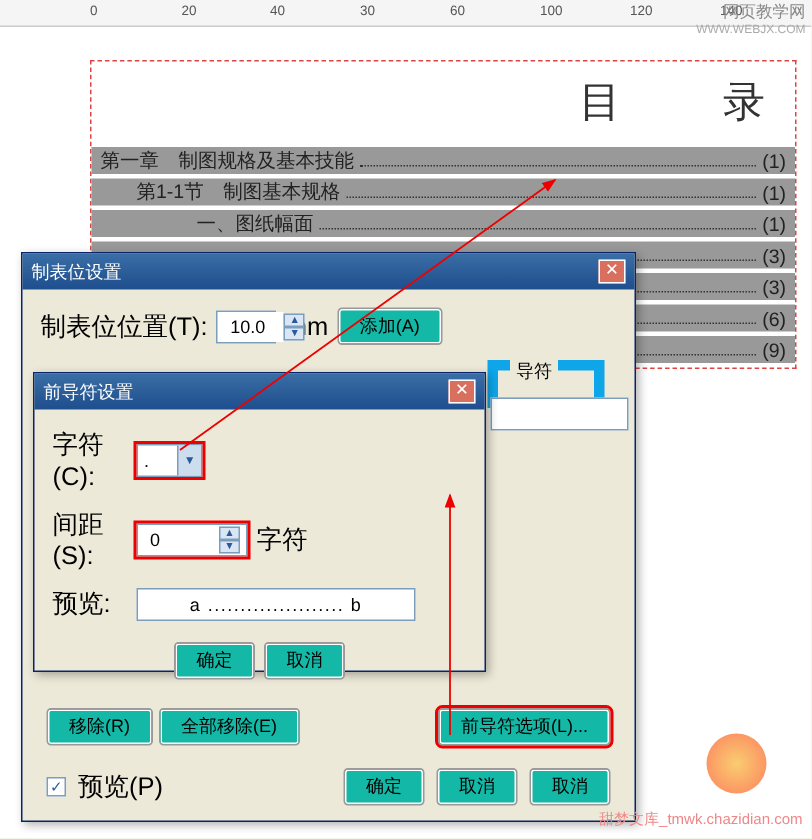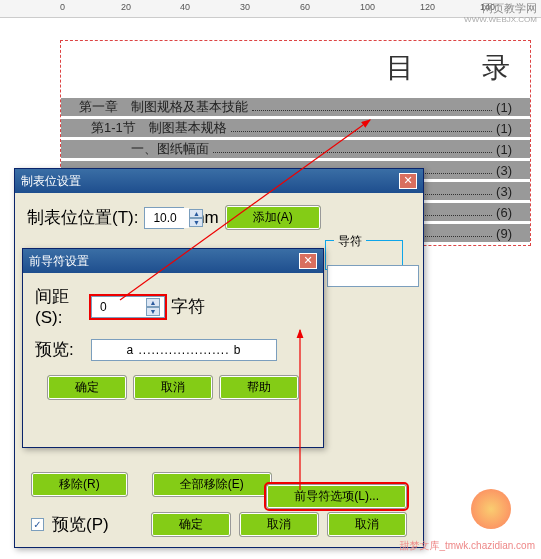--- a/index.html
+++ b/index.html
@@ -3,38 +3,38 @@
 <meta charset="utf-8">
 <style>
 *{box-sizing:border-box;margin:0;padding:0;font-family:"Microsoft YaHei","SimSun",sans-serif}
 body{width:541px;height:559px;background:#fff;position:relative;overflow:hidden;font-size:12px}
 .ruler{height:18px;background:#f5f5f5;border-bottom:1px solid #ccc;position:relative;font-size:9px;color:#555}
 .ruler span{position:absolute;top:2px}
 .watermark{position:absolute;right:4px;top:2px;font-size:11px;color:#888;text-align:right;line-height:12px}
 .watermark small{display:block;font-size:8px;color:#aaa}
 .doc{position:absolute;left:60px;top:40px;right:10px;border:1px dashed #d44}
 .doc-title{text-align:right;font-size:28px;letter-spacing:20px;padding:8px 0;color:#333}
-.toc-line{background:#999;color:#222;font-size:13px;padding:2px 18px;margin:3px 0;display:flex;align-items:center;height:18px}
+.toc-line{background:#999;color:#222;font-size:13px;padding:2px 6px;margin:3px 0;display:flex;align-items:center;height:18px}
 .toc-text{white-space:nowrap}
 .toc-dots{flex:1;border-bottom:1px dotted #333;margin:0 4px;height:8px}
 .toc-page{white-space:nowrap}
 .dlg{position:absolute;background:#ece9d8;border:1px solid #0a246a;box-shadow:2px 2px 6px rgba(0,0,0,.3)}
 .dlg-main{left:14px;top:168px;width:410px;height:380px}
 .titlebar{background:linear-gradient(#3a6ea5,#1e4e8e);color:#fff;font-size:12px;padding:4px 6px;display:flex;justify-content:space-between;align-items:center;height:24px}
 .closebtn{width:18px;height:16px;background:#d96f5e;border:1px solid #fff;color:#fff;text-align:center;line-height:12px;font-size:11px;cursor:pointer}
 .dlg-body{padding:12px}
 .row{display:flex;align-items:center;gap:6px;margin-bottom:10px}
 .lbl{font-size:17px}
 input[type=text],.numbox{border:1px solid #7b9ebd;background:#fff;height:22px;padding:0 4px;font-size:12px}
 .numbox{display:flex;align-items:center;width:40px;position:relative}
 .numbox input{border:none;width:40px;height:20px;outline:none}
 .spinner{display:flex;flex-direction:column;margin-left:auto}
 .spinner span{width:14px;height:9px;background:#dbe6f4;border:1px solid #7b9ebd;font-size:7px;text-align:center;line-height:7px;cursor:pointer;color:#2a5a9e}
-.btn{background:#84cc16;border:1px solid #999;border-radius:3px;padding:3px 27px;font-size:12px;cursor:pointer;box-shadow:inset 0 0 0 1px #fff}
-.groupbox{border:1px solid #0ea5e9;padding:10px 8px 8px;position:relative;margin-top:8px}
+.btn{background:#14b8a6;border:1px solid #999;border-radius:3px;padding:3px 14px;font-size:12px;cursor:pointer;box-shadow:inset 0 0 0 1px #fff}
+.groupbox{border:7px solid #0ea5e9;padding:10px 8px 8px;position:relative;margin-top:8px}
 .grouplabel{position:absolute;top:-8px;left:8px;background:#ece9d8;padding:0 4px;font-size:12px}
 .dlg-leader{left:22px;top:248px;width:302px;height:200px;z-index:5}
 .redbox{outline:2px solid #e00}
 .select{border:1px solid #7b9ebd;background:#fff;height:22px;width:44px;display:flex;align-items:center;padding:0 4px;position:relative}
 .select .arrow{position:absolute;right:0;top:0;width:16px;height:20px;background:#cde;border-left:1px solid #7b9ebd;display:flex;align-items:center;justify-content:center;font-size:8px;color:#2a5a9e}
 .preview{border:1px solid #7b9ebd;background:#fff;height:22px;width:186px;padding:0 6px;display:flex;align-items:center;justify-content:center;letter-spacing:1px}
 .bottombar{position:absolute;left:16px;right:16px;bottom:10px;display:flex;align-items:center;gap:8px}
 .chk{width:13px;height:13px;border:1px solid #7b9ebd;background:#fff;display:inline-flex;align-items:center;justify-content:center;font-size:10px;color:#2a5a9e}
 svg.arrows{position:absolute;left:0;top:0;pointer-events:none;z-index:10}
 .wm2{position:absolute;right:6px;bottom:6px;font-size:10px;color:#e88;z-index:20}
@@ -114,62 +114,68 @@
           </div>
       </div>
       <span class="lbl">mm</span>
       <button class="btn">添加(A)</button>
     </div>
     <div class="groupbox" style="height:30px;margin-left:298px;width:78px">
       <span class="grouplabel">导符</span>
     </div>
     <input type="text" style="position: absolute; left: 312px; top: 96px; width: 92px;">
 
-    <div style="position:absolute;left:16px;bottom:50px;display:flex;gap:24px">
+    <div style="position:absolute;left:16px;bottom:50px;display:flex;gap:4px">
       <button class="btn">移除(R)</button>
       <button class="btn">全部移除(E)</button>
     </div>
-    <button class="btn redbox" style="position:absolute;right:16px;bottom:38px">前导符选项(L)...</button>
+    <button class="btn redbox" style="position:absolute;right:16px;bottom:50px">前导符选项(L)...</button>
 
     <div class="bottombar">
       <span class="chk">✓</span>
       <span class="lbl">预览(P)</span>
       <div style="flex:1"></div>
       <button class="btn">确定</button>
       <button class="btn">取消</button>
       <button class="btn">取消</button>
     </div>
   </div>
 </div>
 
 <div class="dlg dlg-leader">
   <div class="titlebar">
     <span>前导符设置</span>
     <span class="closebtn">✕</span>
   </div>
   <div class="dlg-body">
     <div class="row">
+      <span class="lbl" style="width:50px">字符(C):</span>
+      <div class="select redbox">
+        <span>.</span>
+        <span class="arrow">▼</span>
+      </div>
+    </div>
+    <div class="row">
       <span class="lbl" style="width:50px">间距(S):</span>
       <div class="numbox redbox" style="width:74px">
         <input type="text" value="0" style="">
         <div class="spinner">
             <span>▲</span>
             <span>▼</span>
           </div>
       </div>
       <span class="lbl">字符</span>
     </div>
     <div class="row">
       <span class="lbl" style="width:50px">预览:</span>
       <div class="preview">a ..................... b</div>
     </div>
     <div class="row" style="justify-content:center;margin-top:14px">
       <button class="btn">确定</button>
       <button class="btn">取消</button>
-      <button class="btn">帮助</button>
     </div>
   </div>
 </div>
 
 <svg class="arrows" width="541" height="559">
   <defs>
       <marker id="ah" markerWidth="8" markerHeight="8" refX="7" refY="3" orient="auto">
         <path d="M0,0 L8,3 L0,6 Z" fill="#e00"></path>
       </marker>
     </defs>

